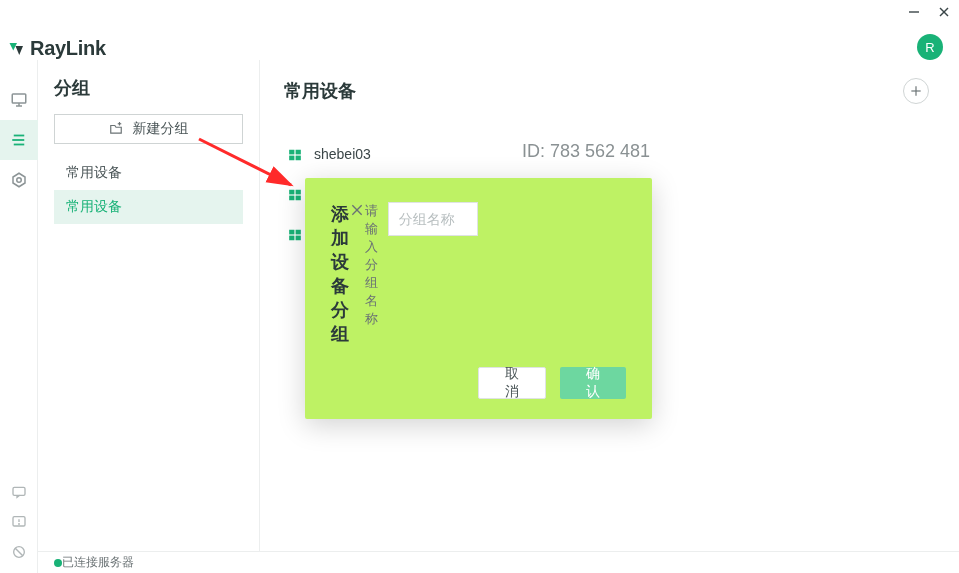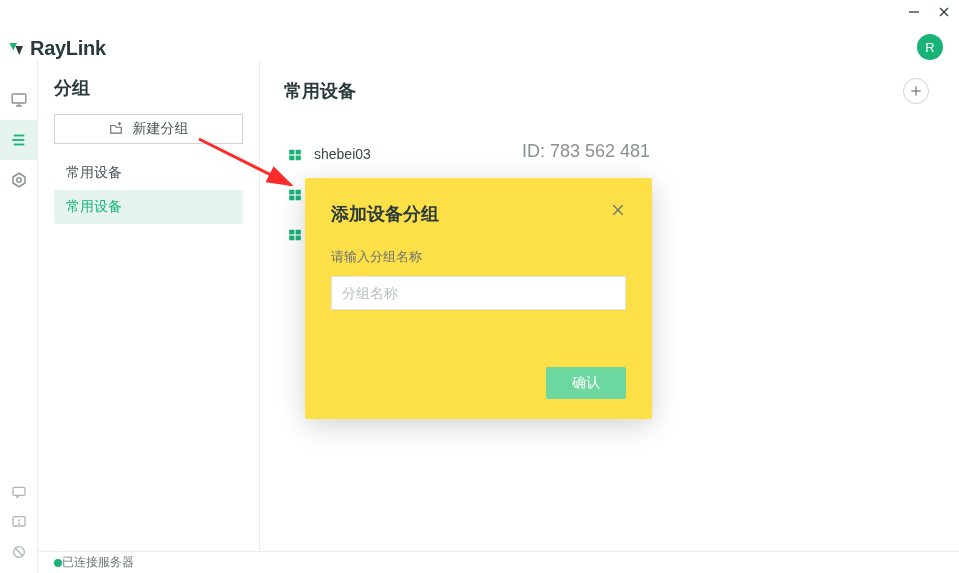--- a/index.html
+++ b/index.html
@@ -180,26 +180,26 @@
   top: 135px;
   pointer-events: none;
   z-index: 20;
 }
 .modal {
   position: absolute;
   left: 305px;
   top: 178px;
   width: 347px;
   height: 241px;
-  background: #fde047;
+  background: #bef264;
   box-shadow: 0 6px 28px rgba(0,0,0,0.18);
   border-radius: 2px;
   padding: 24px 26px 20px 26px;
   display: flex;
-  flex-direction: column;
+  flex-direction: row;
   z-index: 10;
 }
 .modal-header {
   display: flex;
   justify-content: space-between;
   align-items: flex-start;
   margin-bottom: 22px;
 }
 .modal-title {
   font-size: 18px;
@@ -407,15 +407,16 @@
     <div class="modal-close">
       <svg width="16" height="16" viewBox="0 0 24 24" fill="none" stroke="currentColor" stroke-width="2">
           <line x1="5" y1="5" x2="19" y2="19"></line>
           <line x1="19" y1="5" x2="5" y2="19"></line>
         </svg>
     </div>
   </div>
   <div class="modal-label">请输入分组名称</div>
   <input class="modal-input" type="text" placeholder="分组名称" style="">
   <div class="modal-footer">
+    <div class="btn btn-cancel">取消</div>
     <div class="btn btn-confirm">确认</div>
   </div>
 </div>
 
 </body></html>

